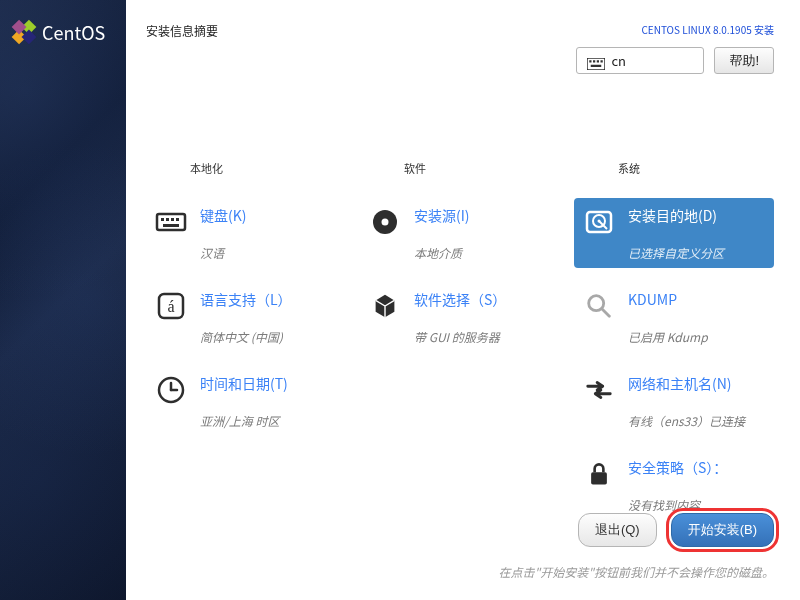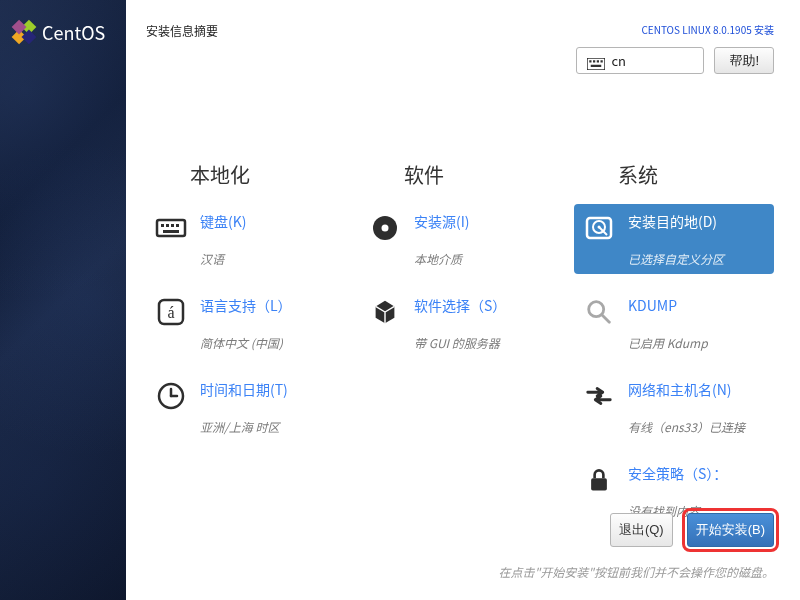--- a/index.html
+++ b/index.html
@@ -17,34 +17,34 @@
 .header { display: flex; justify-content: space-between; align-items: flex-start; }
 .header-title { font-size: 12px; color: #222; }
 .header-right { text-align: right; }
 .version { font-size: 10px; color: #1d4ed8; margin-bottom: 10px; }
 .topbar { display: flex; gap: 10px; justify-content: center; }
 .kb-ind { display: inline-flex; align-items: center; gap: 6px; background: #fff; border: 1px solid #b5b5b5; border-radius: 3px; padding: 3px 10px; width: 128px; font-size: 13px; color: #222; }
 .kb-ind .kicon { width: 18px; height: 12px; }
 .help-btn { background: linear-gradient(#fdfdfd,#e6e6e6); border: 1px solid #b5b5b5; border-radius: 3px; padding: 3px 14px; font-size: 13px; color: #222; cursor: pointer; }
 .columns { display: flex; margin-top: 86px; gap: 14px; }
 .col { flex: 1; }
-.col-title { font-size: 20px; color: #333; margin-bottom: 15px; padding-left: 44px; }
+.col-title { font-size: 11px; color: #333; margin-bottom: 22px; padding-left: 44px; }
 .spoke { display: flex; align-items: flex-start; gap: 12px; padding: 7px 8px; margin-bottom: 14px; border-radius: 4px; cursor: pointer; }
 .spoke .icon { width: 34px; height: 34px; flex-shrink: 0; color: #2e2e2e; display: flex; align-items: center; justify-content: center; }
 .spoke .texts { display: flex; flex-direction: column; }
 .spoke .title { font-size: 14px; color: #3b82f6; }
 .spoke .sub { font-size: 12px; color: #7b7b7b; font-style: italic; margin-top: 19px; }
 .spoke.selected { background: #3f87c7; }
 .spoke.selected .title { color: #fff; }
 .spoke.selected .sub { color: #e1edf7; }
 .spoke.selected .icon { color: #fff; }
 .spoke.dim .icon { color: #a8a8a8; }
 .footer { position: absolute; bottom: 20px; right: 26px; left: 146px; text-align: right; }
 .btnrow { display: flex; gap: 14px; justify-content: flex-end; }
-.btn { border-radius: 3px; padding: 7px 8px; font-size: 13px; cursor: pointer; margin-top: 35px; }
+.btn { border-radius: 12px; padding: 7px 16px; font-size: 13px; cursor: pointer; margin-top: 35px; }
 .btn-quit { background: linear-gradient(#fdfdfd,#e7e7e7); border: 1px solid #b5b5b5; color: #333; }
 .btn-begin { background: linear-gradient(#4a90d9,#3471b8); border: 1px solid #2d6aa8; color: #fff; }
 .begin-hl { outline: 3px solid #e33; outline-offset: 2px; }
 .hint { margin-top: 16px; font-size: 12px; color: #9a9a9a; font-style: italic; }
 </style>
 </head>
 <body>
 
 <div class="sidebar">
   <div class="brand">

